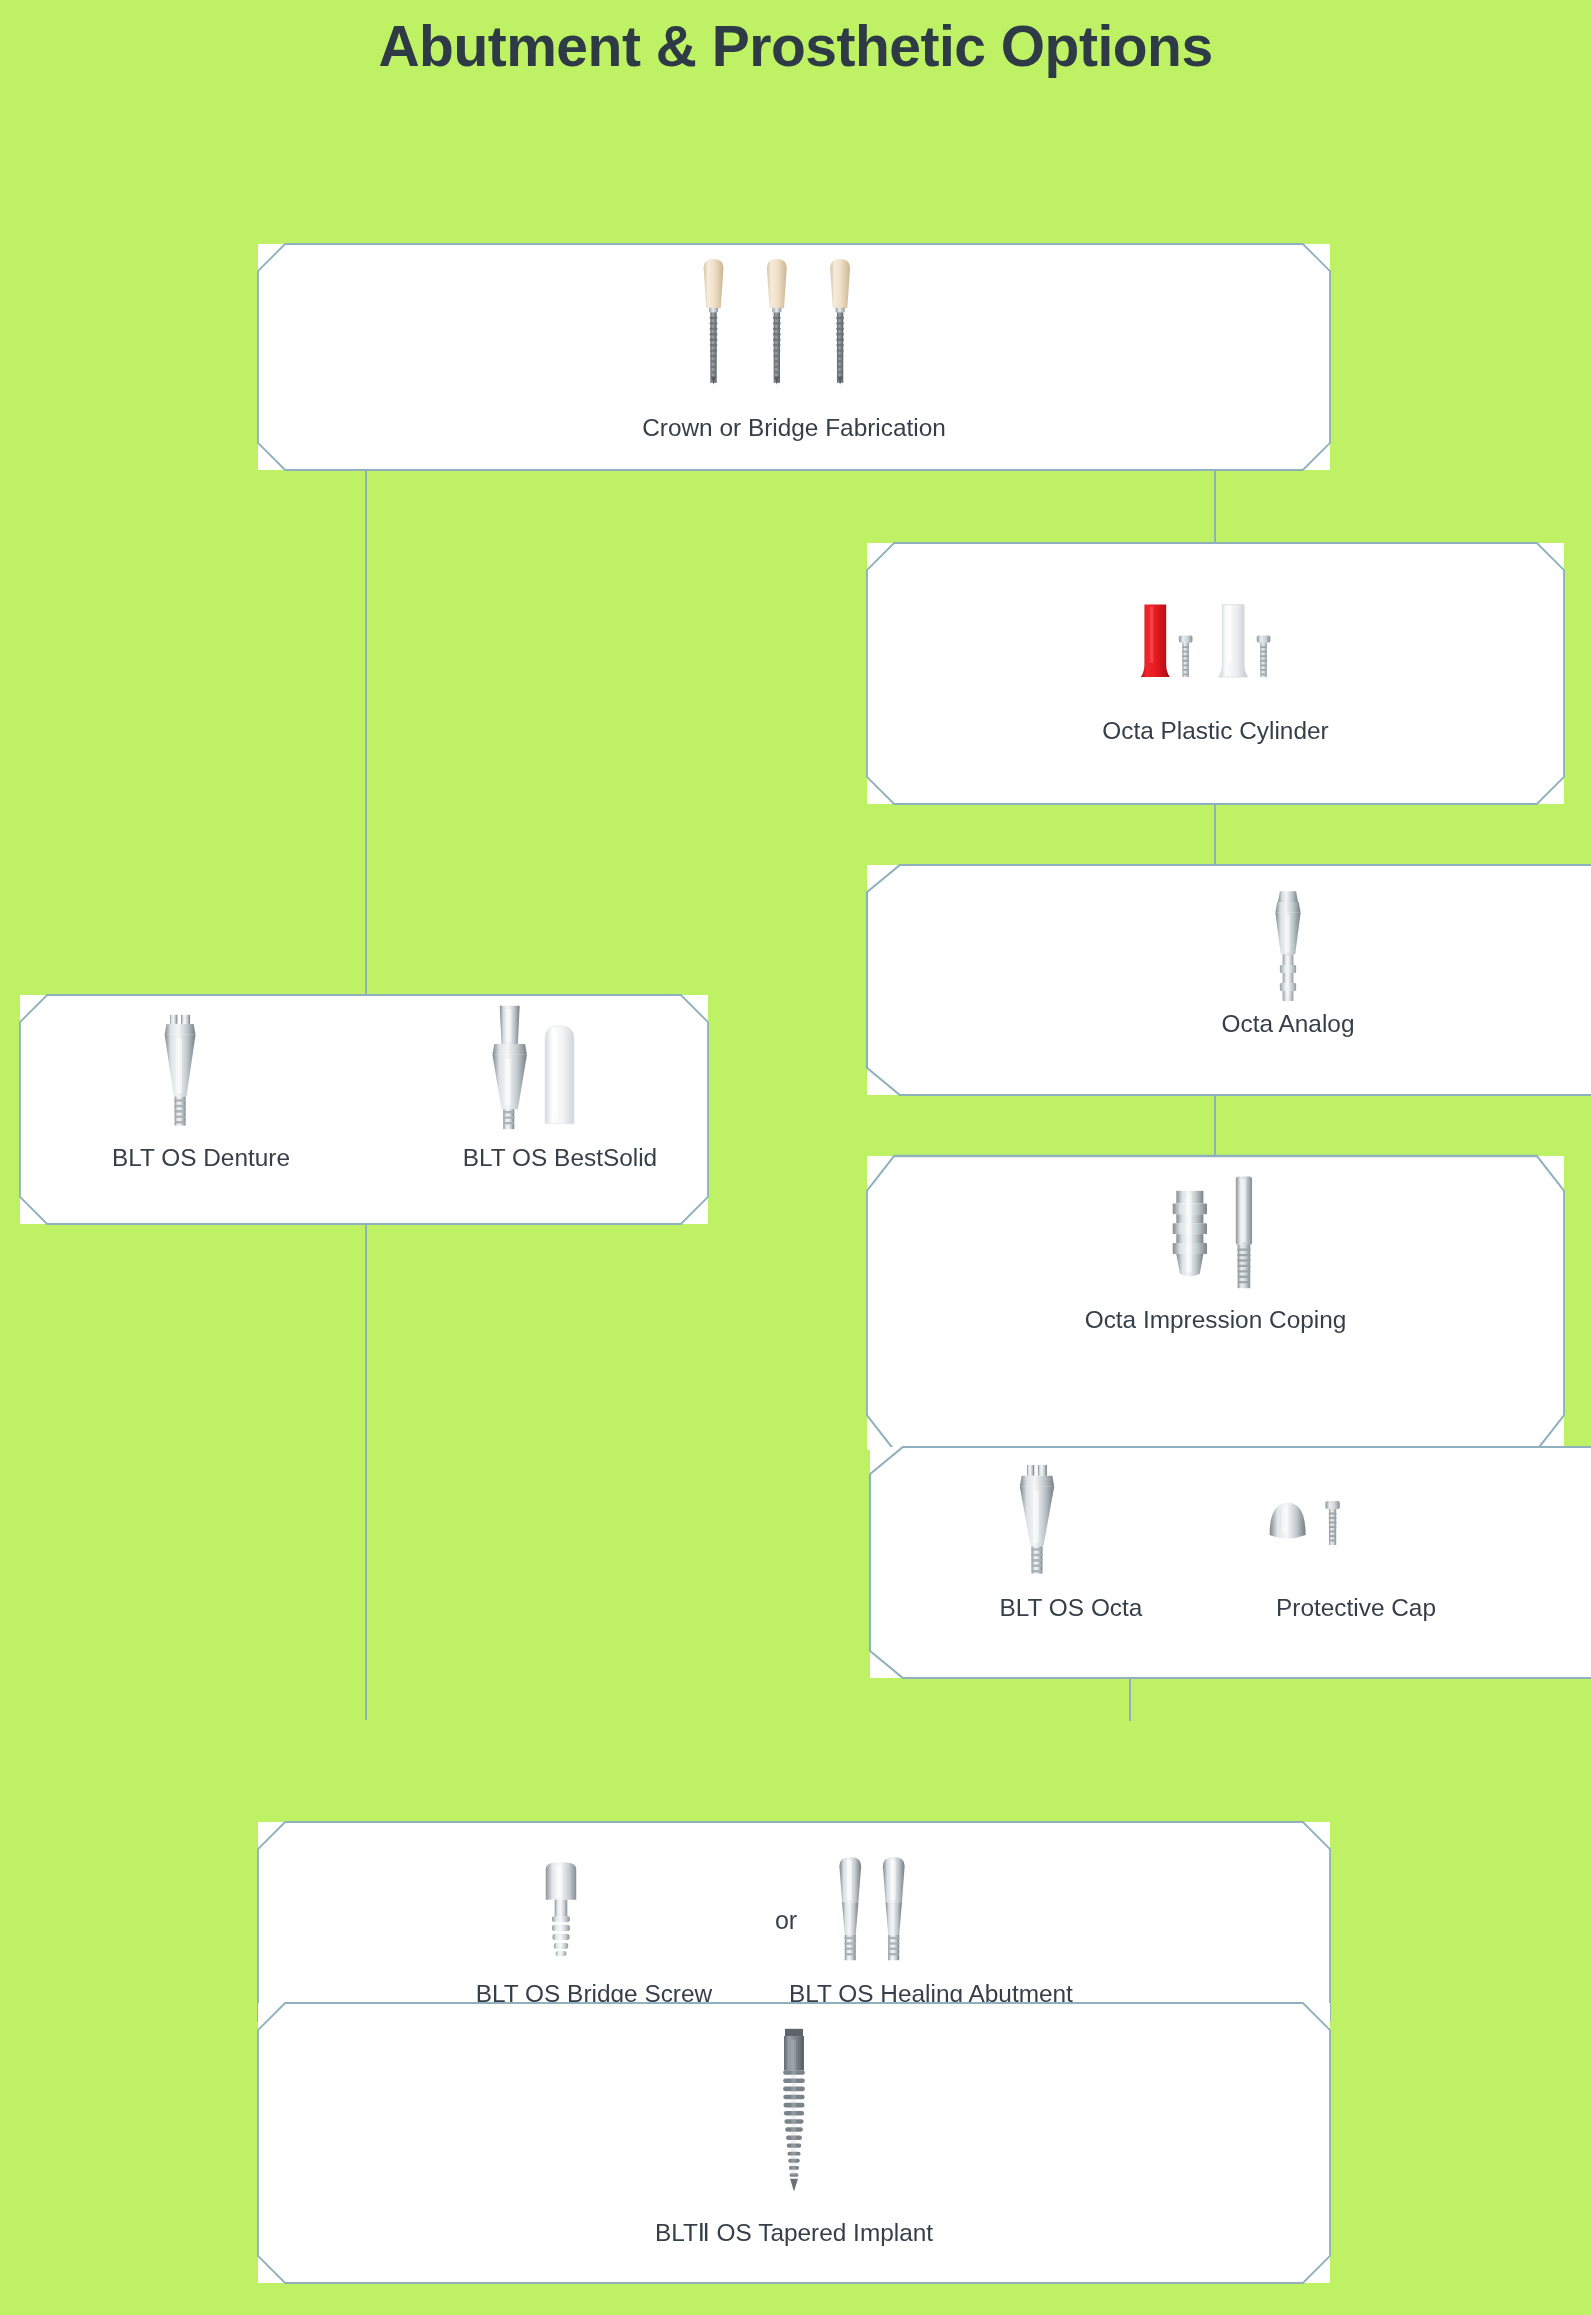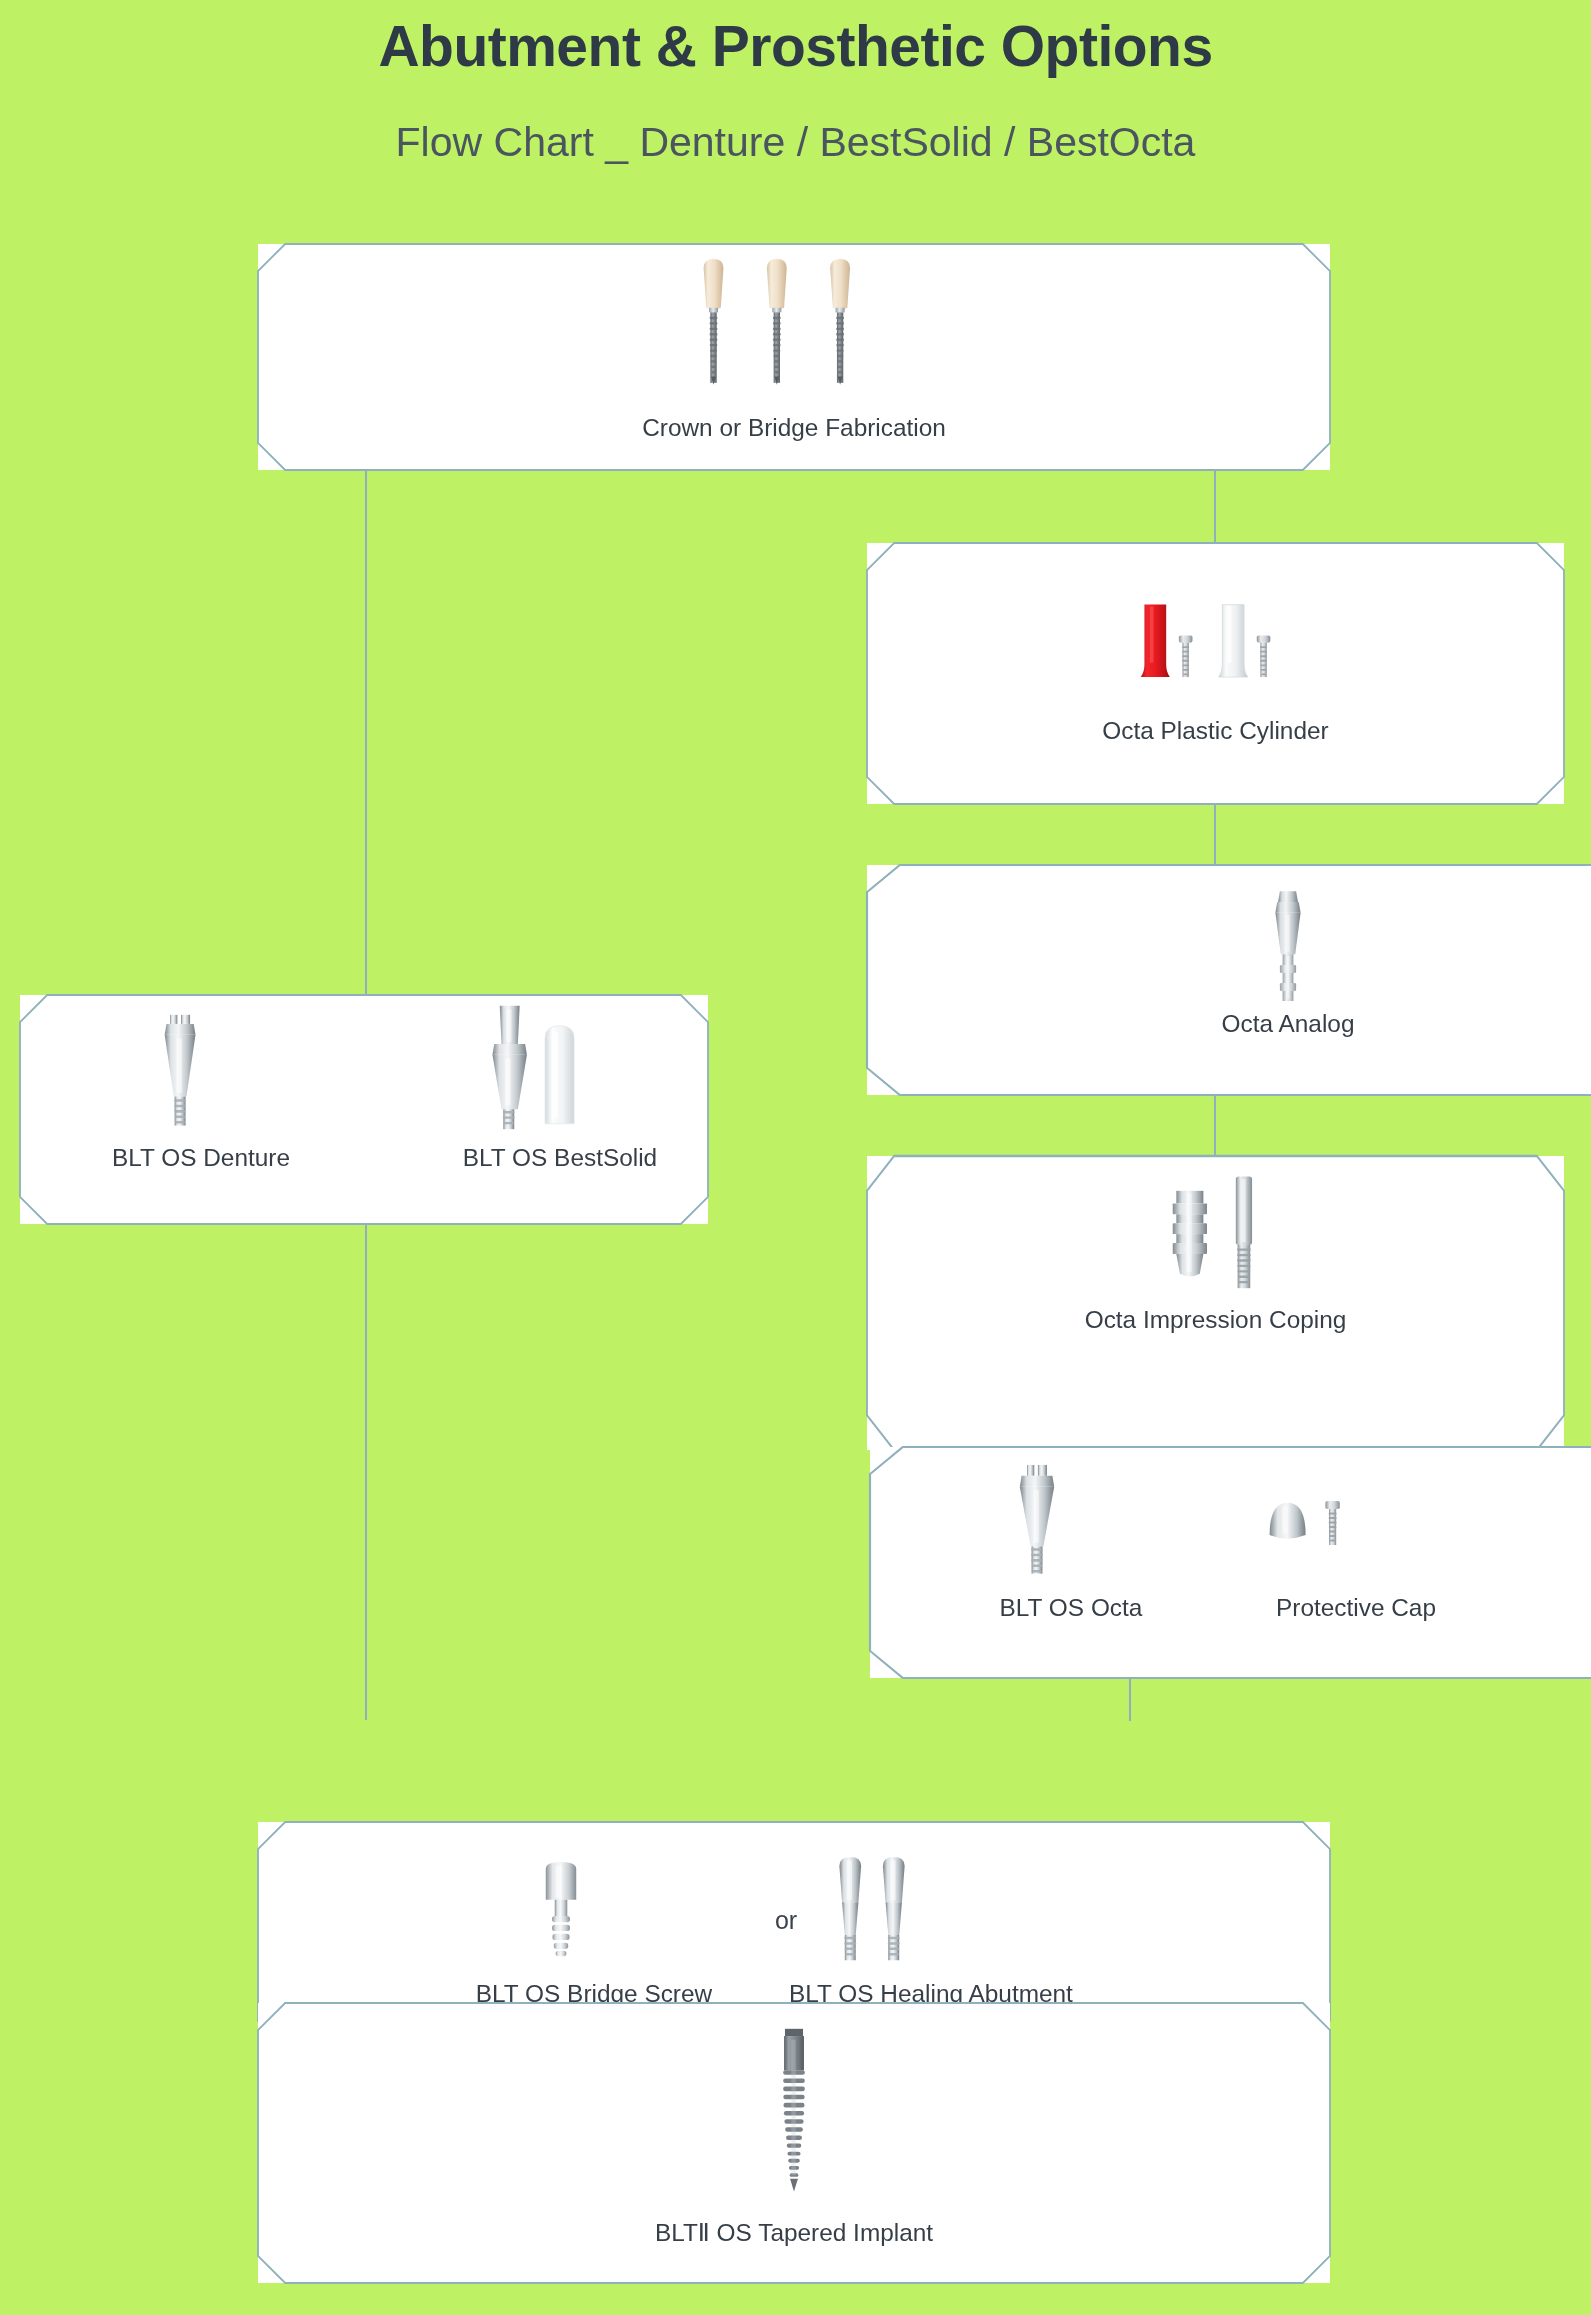--- a/index.html
+++ b/index.html
@@ -78,21 +78,20 @@
 
   
   .art{position:absolute;transform:translateX(-50%);}
 </style>
 </head>
 <body>
 
 <div id="page">
 
   <div id="title">Abutment &amp; Prosthetic Options</div>
-  <div id="subtitle">Flow Chart _ Denture / BestSolid / BestOcta</div>
 
   <div class="conn" style="left:365px; top:469px; width:1.8px; height:1251px;"></div>
 
   <div class="conn" style="left:1214px; top:469px; width:1.8px; height:74px;"></div>
 
   <div class="conn" style="left:1214px; top:803px; width:1.8px; height:62px;"></div>
 
   <div class="conn" style="left:1214px; top:1095px; width:1.8px; height:62px;"></div>
 
   <div class="conn" style="left:1214px; top:1386px; width:1.8px; height:62px;"></div>

